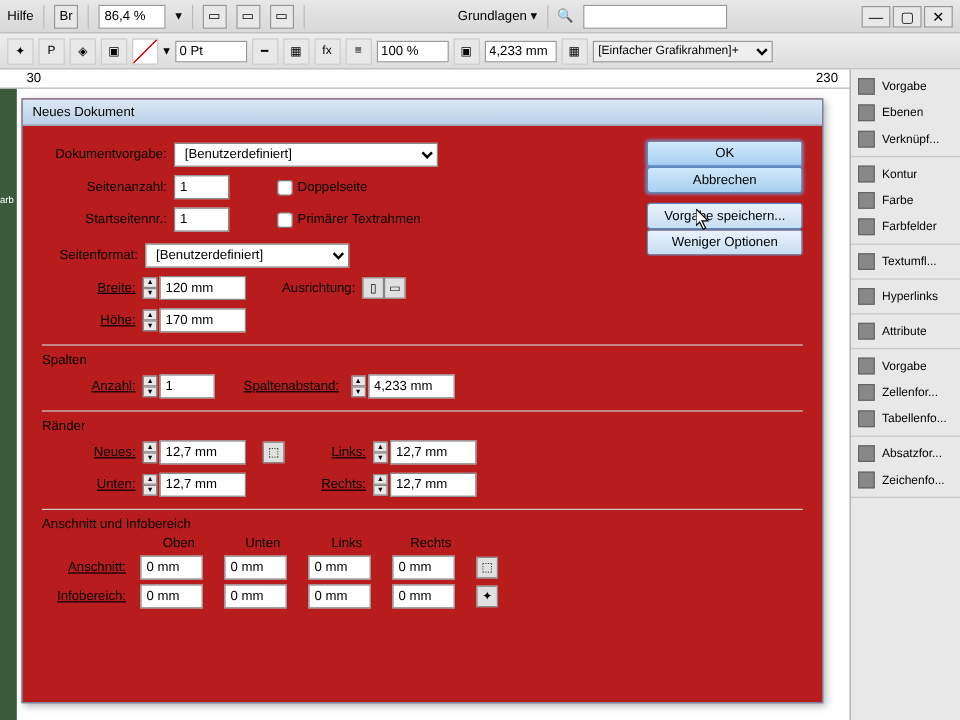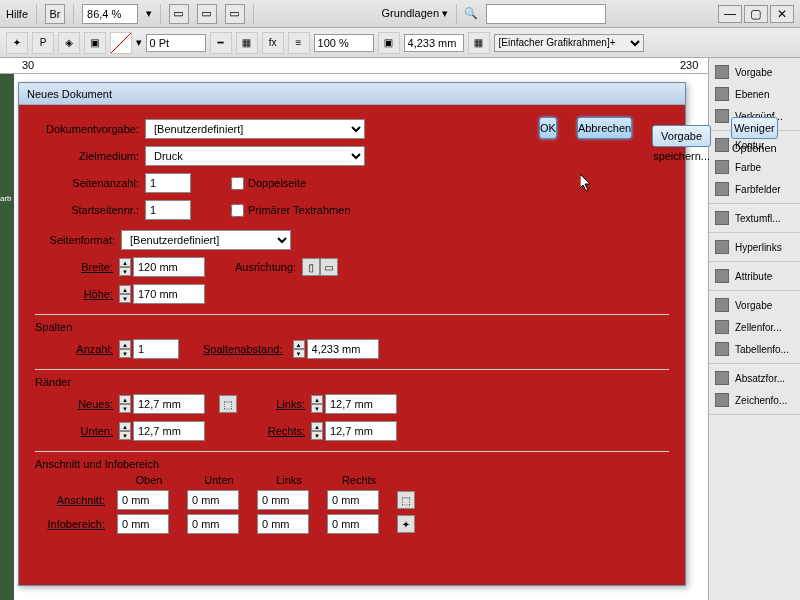--- a/index.html
+++ b/index.html
@@ -47,30 +47,30 @@
 .sel{height:20px;border:1px solid #888;background:#fff;padding:0 4px;font-size:11px}
 .sel.wide{width:220px}
 .inp{height:20px;border:1px solid #888;background:#fff;padding:0 4px;font-size:11px}
 .inp.num{width:72px}
 .inp.sm{width:52px}
 .spin{display:inline-flex;flex-direction:column;margin-right:2px}
 .spin b{width:12px;height:9px;border:1px solid #888;background:#e8e8e8;font-size:7px;text-align:center;line-height:7px;font-weight:normal}
 .chk{display:flex;align-items:center;gap:4px}
 .chk input{width:13px;height:13px}
 
-.dlgbtns{position:absolute;right:16px;top:12px;width:130px;display:flex;flex-direction:row;gap:20px}
+.dlgbtns{position:absolute;right:16px;top:12px;width:130px;display:flex;flex-direction:column;gap:0}
 .dbtn{height:22px;border:1px solid #5a8ab8;background:linear-gradient(#e8f2fc,#c8def4);border-radius:3px;text-align:center;line-height:20px;cursor:pointer;font-size:11px}
 .dbtn.hl{background:linear-gradient(#d0e8fc,#a8d0f0);box-shadow:0 0 3px #6af}
 
 .section{border-top:1px solid #ccc;margin-top:8px;padding-top:6px}
 .sectitle{font-size:11px;margin-bottom:4px}
 .icbtn{width:18px;height:18px;border:1px solid #888;background:#e0e0e0;display:inline-flex;align-items:center;justify-content:center;font-size:10px}
 
 .workspace{position:absolute;left:0;top:74px;right:92px;bottom:0;background:#fff}
-.docbg{position:absolute;left:0;top:0;width:14px;bottom:0;background:#3a5a3a;color:#fff;font-size:8px;padding-top:120px}
+.docbg{position:absolute;left:0;top:0;width:14px;bottom:0;background:#3a5a3a;color:#fff;font-size:8px;padding-top:88px}
 
 .cursor{position:absolute;left:580px;top:174px;width:12px;height:18px;pointer-events:none;z-index:999}
 </style>
 </head>
 <body>
 
 <div class="topbar">
   <span>Hilfe</span>
   <div class="sep"></div>
   <div class="btn">Br</div>
@@ -203,24 +203,20 @@
       <div class="dbtn hl">Abbrechen</div>
       <div class="dbtn" style="margin-top:8px">Vorgabe speichern...</div>
       <div class="dbtn">Weniger Optionen</div>
     </div>
 
     <div class="row">
         <span class="lbl w90">Dokumentvorgabe:</span>
       <select class="sel wide"><option>[Benutzerdefiniert]</option></select>
       </div>
 
-    <div class="row">
-        <span class="lbl w90">Zielmedium:</span>
-      <select class="sel wide"><option>Druck</option></select>
-      </div>
 
     <div class="row">
         <span class="lbl w90">Seitenanzahl:</span>
       <input class="inp" style="width: 46px;" value="1">
       <span style="width:40px"></span>
       <label class="chk">
           <input type="checkbox" style="">
           <span>Doppelseite</span>
         </label>
       </div>

